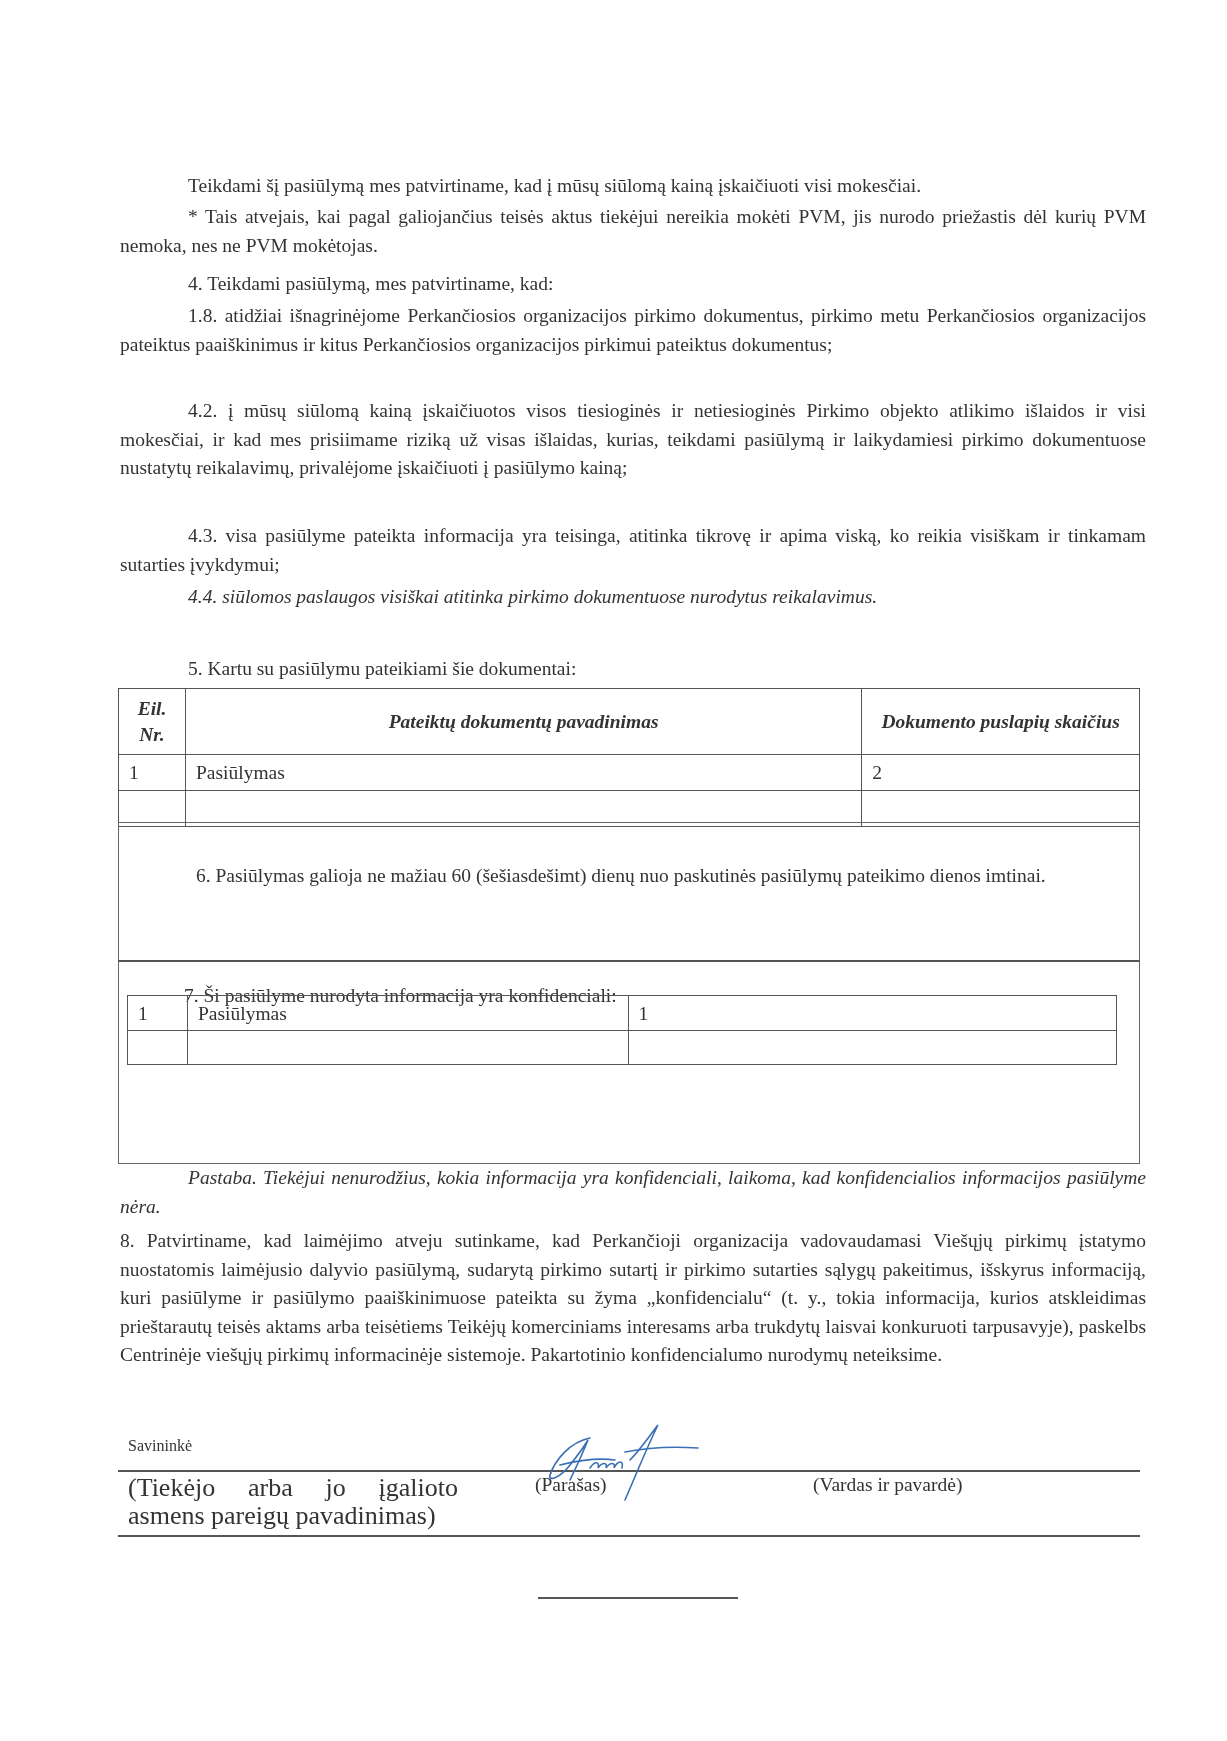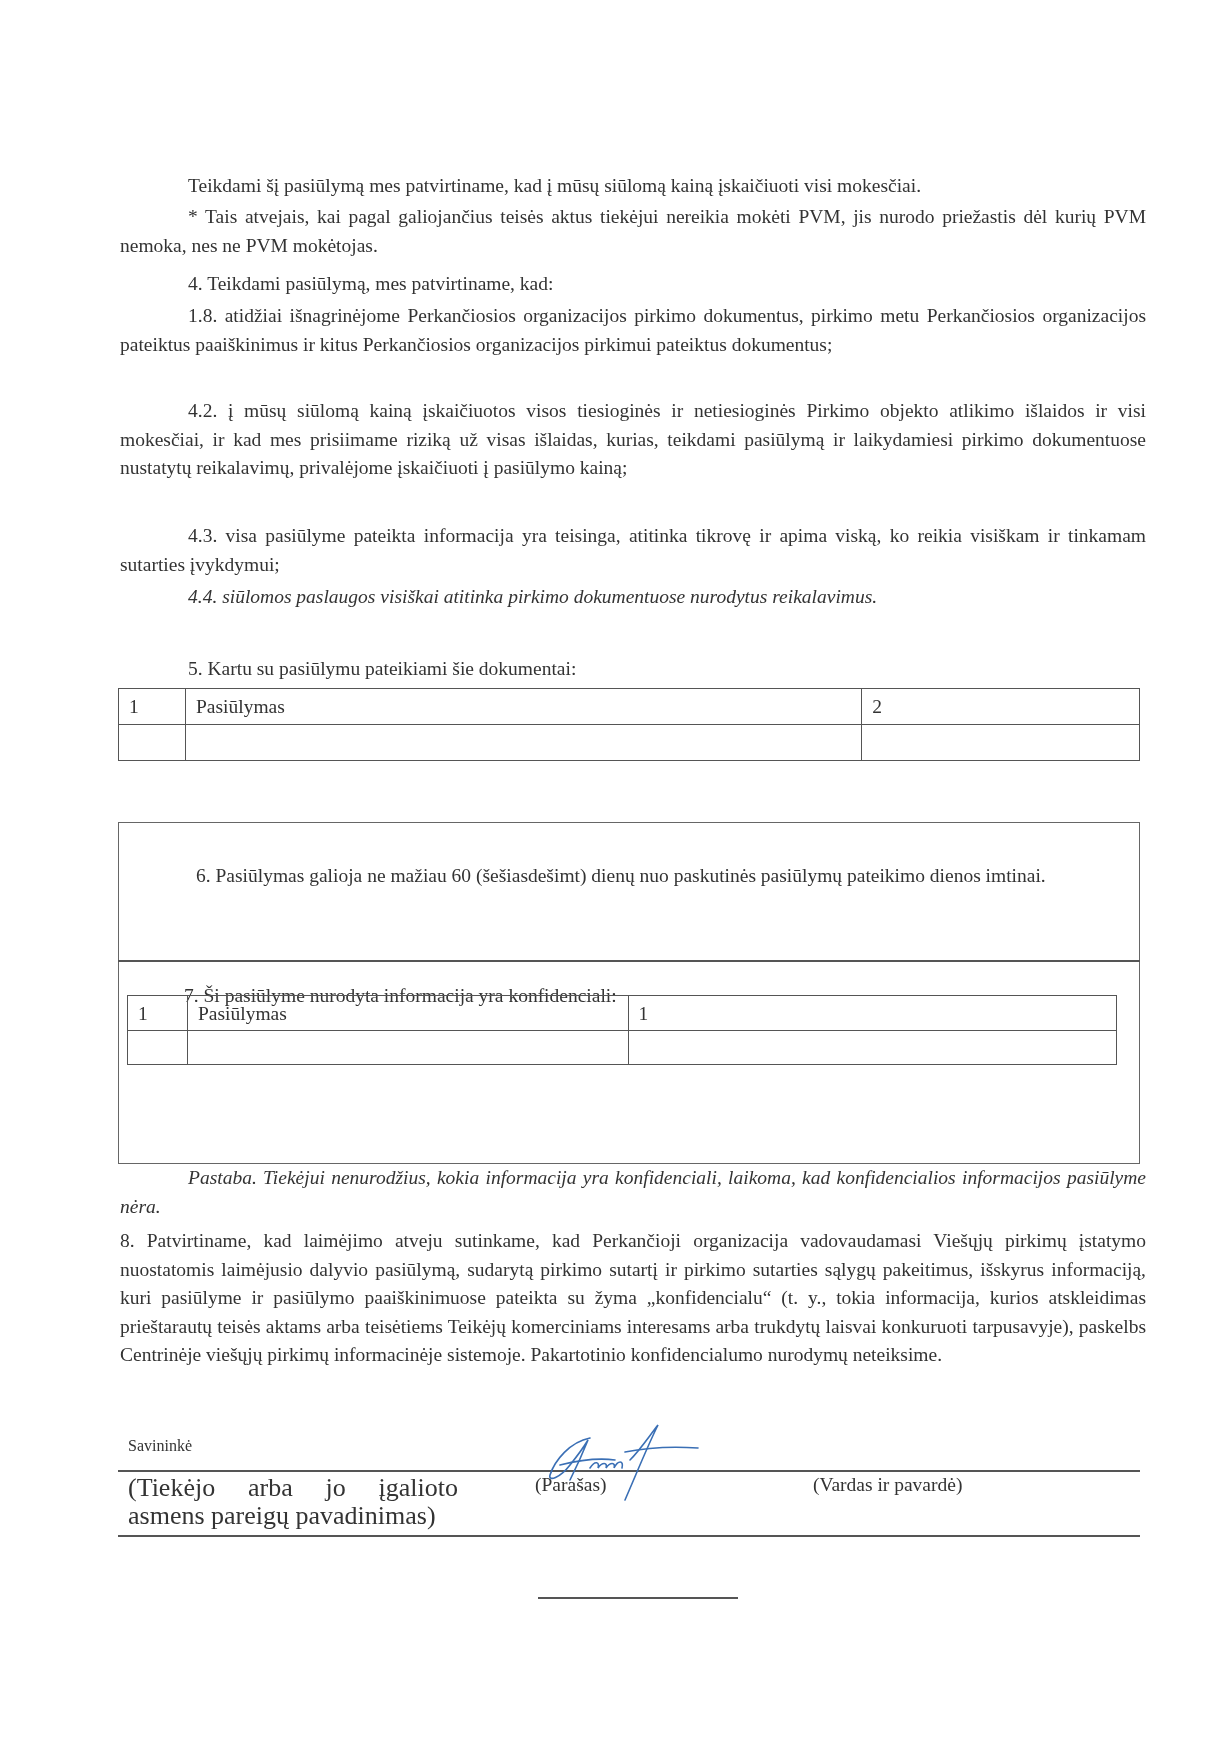--- a/index.html
+++ b/index.html
@@ -34,20 +34,25 @@
 <p class="p ind" style="top:583px;font-style:italic;">4.4. siūlomos paslaugos visiškai atitinka pirkimo dokumentuose nurodytus reikalavimus.</p>
 <p class="p ind" style="top:655px;">5. Kartu su pasiūlymu pateikiami šie dokumentai:</p>
 
 <table style="left:118px; top:688px; width:1022px;">
   <colgroup>
       <col style="width:67px">
       <col style="width:677px">
       <col style="width:278px">
     </colgroup>
   <tbody>
+      <tr style="height:66px;">
+    <td class="bi" style="text-align:center; line-height:26px;">Eil. Nr.</td>
+    <td class="bi" style="text-align:center;">Pateiktų dokumentų pavadinimas</td>
+    <td class="bi" style="text-align:center; line-height:26px;">Dokumento puslapių skaičius</td>
+  </tr>
   <tr style="height:36px;">
     <td>1</td>
     <td>Pasiūlymas</td>
     <td>2</td>
   </tr>
   <tr style="height:36px;">
     <td></td>
     <td></td>
     <td></td>
   </tr>

